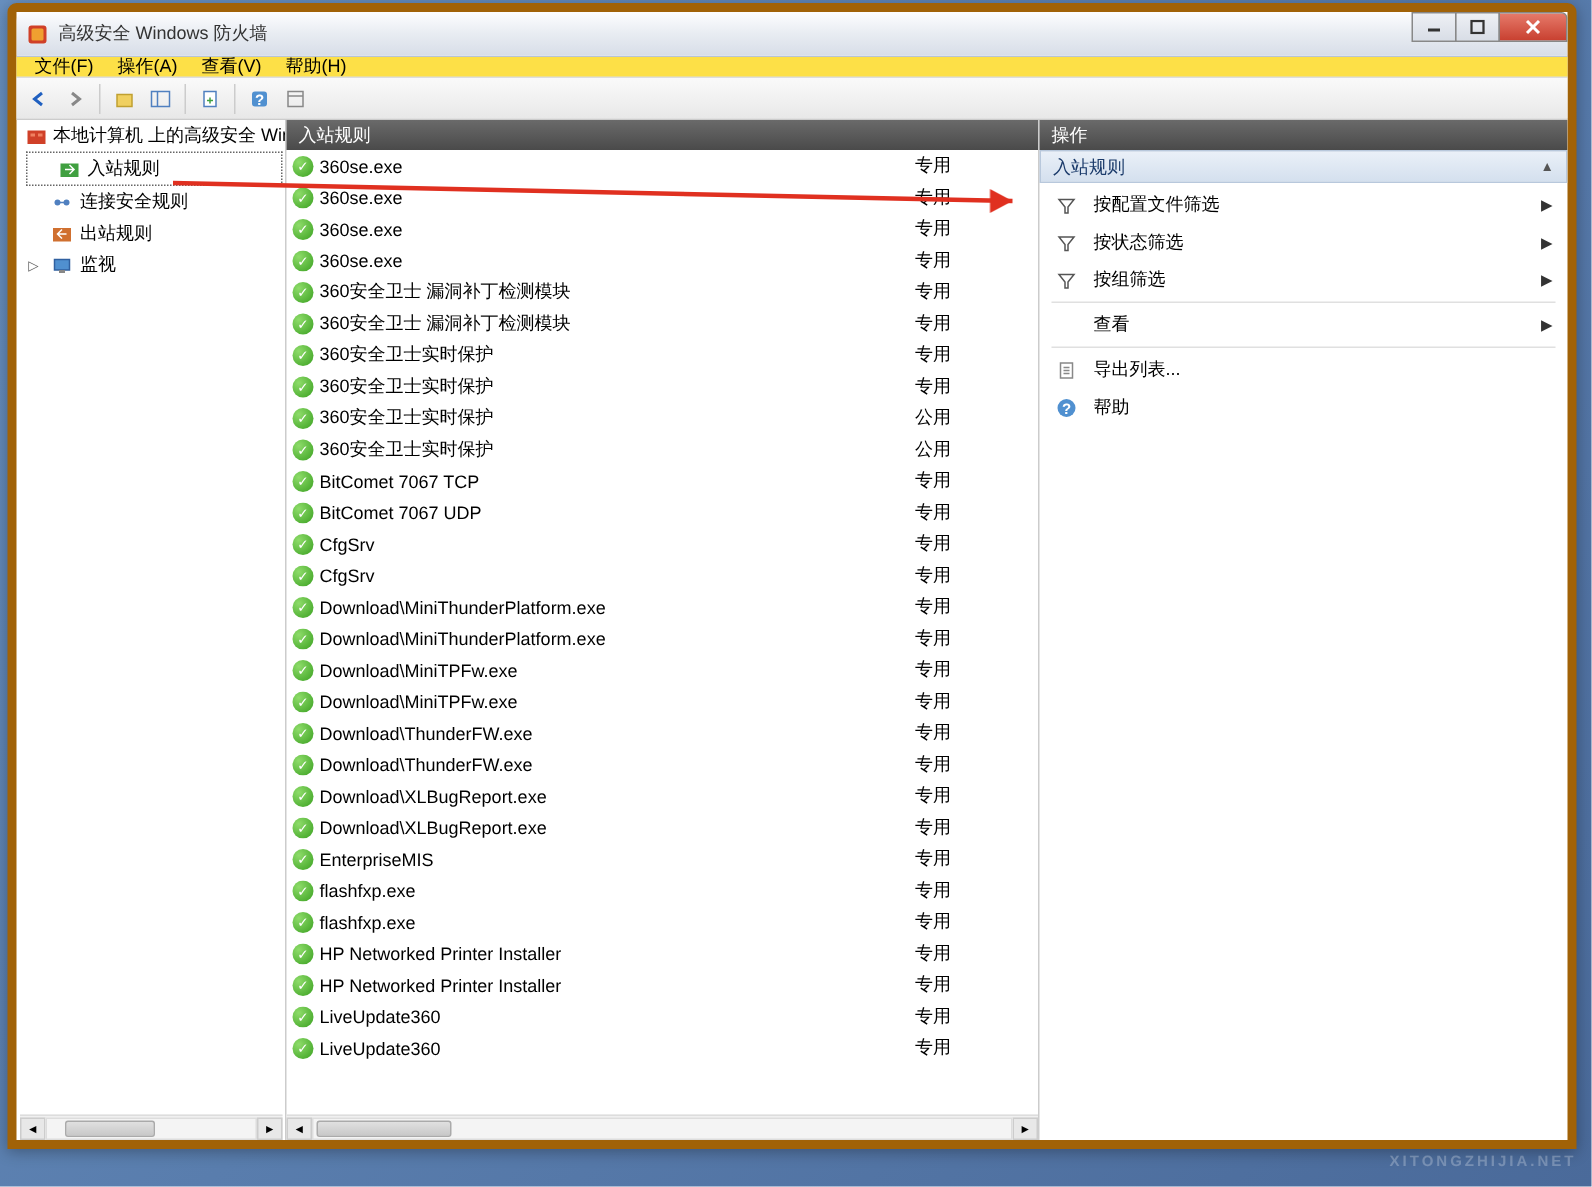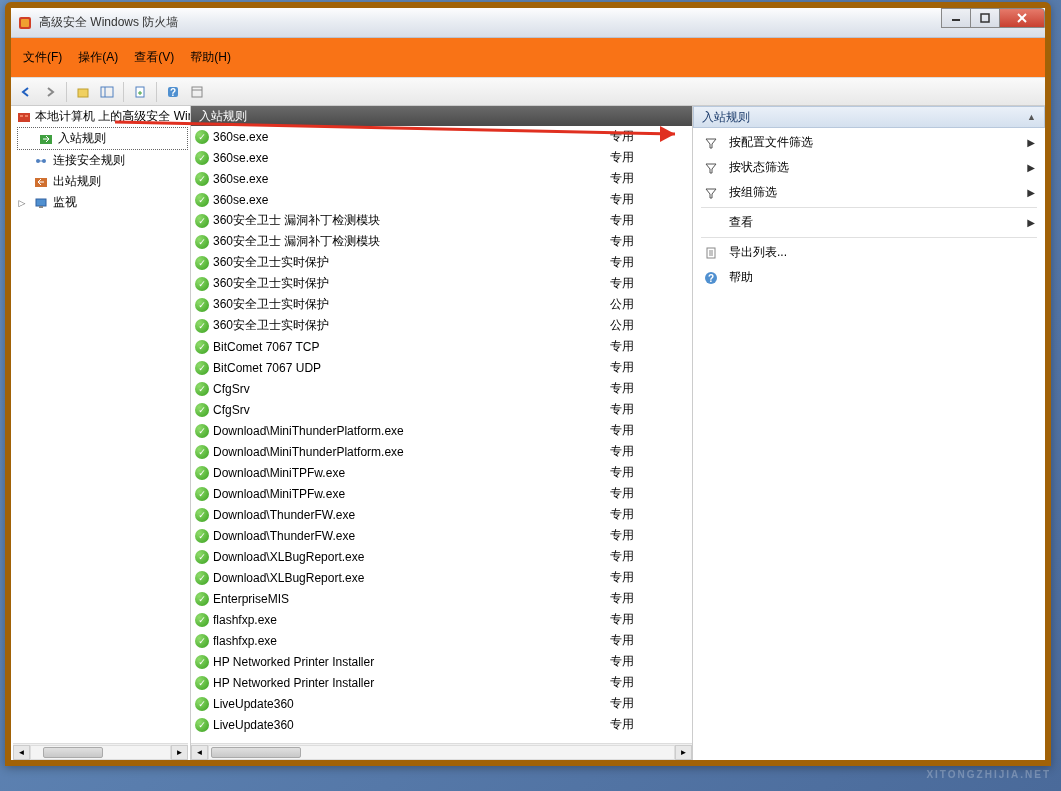--- a/index.html
+++ b/index.html
@@ -6,21 +6,21 @@
 body { width: 1061px; height: 791px; background: linear-gradient(135deg, #6890c0 0%, #4a6a9a 100%); position: relative; overflow: hidden; }
 .window { position: absolute; top: 2px; left: 5px; width: 1046px; height: 764px; background: #fff; border: 6px solid #a16207; border-radius: 6px 6px 0 0; box-shadow: 0 2px 10px rgba(0,0,0,0.3); display: flex; flex-direction: column; }
 .titlebar { height: 30px; background: linear-gradient(to bottom, #fdfdfe 0%, #e8ecf2 50%, #d8dee8 100%); border-bottom: 1px solid #b8c4d4; display: flex; align-items: center; padding: 0 6px; border-radius: 6px 6px 0 0; position: relative; }
 .titlebar-icon { width: 16px; height: 16px; margin-right: 6px; display: inline-flex; align-items: center; justify-content: center; }
 .titlebar-text { font-size: 12px; color: #333; flex: 1; }
 .window-controls { position: absolute; right: 0; top: 0; display: flex; }
 .window-btn { width: 30px; height: 20px; border: 1px solid #888; display: flex; align-items: center; justify-content: center; font-size: 10px; cursor: pointer; margin-left: -1px; }
 .window-btn.min { background: linear-gradient(to bottom, #eef0f4, #d8dde6); }
 .window-btn.max { background: linear-gradient(to bottom, #eef0f4, #d8dde6); }
 .window-btn.close { background: linear-gradient(to bottom, #e67a6a, #c84030); color: #fff; width: 46px; border-radius: 0 4px 0 0; }
-.menubar { height: 40px; background: #f97316; border-bottom: 1px solid #ddd; display: flex; align-items: center; padding: 0 4px; }
+.menubar { height: 14px; background: #fde047; border-bottom: 1px solid #ddd; display: flex; align-items: center; padding: 0 4px; }
 .menuitem { font-size: 12px; padding: 2px 8px; cursor: pointer; }
 .toolbar { height: 28px; background: linear-gradient(to bottom, #fafafa, #e8e8e8); border-bottom: 1px solid #ccc; display: flex; align-items: center; padding: 0 4px; gap: 2px; }
 .tb-btn { width: 22px; height: 22px; display: flex; align-items: center; justify-content: center; cursor: pointer; border-radius: 2px; }
 .tb-sep { width: 1px; height: 20px; background: #ccc; margin: 0 3px; }
 .content { flex: 1; display: flex; overflow: hidden; }
 .tree-panel { width: 180px; border-right: 1px solid #ccc; overflow: auto; padding: 0 2px; background: #fff; }
 .tree-item { display: flex; align-items: center; font-size: 12px; padding: 2px 4px; cursor: pointer; white-space: nowrap; }
 .tree-item .indent { display: inline-block; }
 .tree-item.selected { background: #fff; border: 1px dotted #666; }
 .tree-caret { width: 10px; display: inline-block; text-align: center; color: #666; font-size: 9px; }
@@ -439,20 +439,21 @@
       <div class="tree-hscroll">
         <div class="arrow">◄</div>
         <div class="track">
             <div class="thumb" style="left:2px;width:90px;"></div>
           </div>
         <div class="arrow">►</div>
       </div>
     </div>
 
     <div class="actions-panel">
+      <div class="panel-header">操作</div>
       <div class="action-section-header">
         <span>入站规则</span>
         <span class="caret">▲</span>
       </div>
       <div class="action-list">
         <div class="action-item">
           <span class="action-icon">
               <svg width="14" height="14">
                 <path d="M2,3 L12,3 L8,8 L8,12 L6,12 L6,8 Z" fill="none" stroke="#555"></path>
               </svg>

